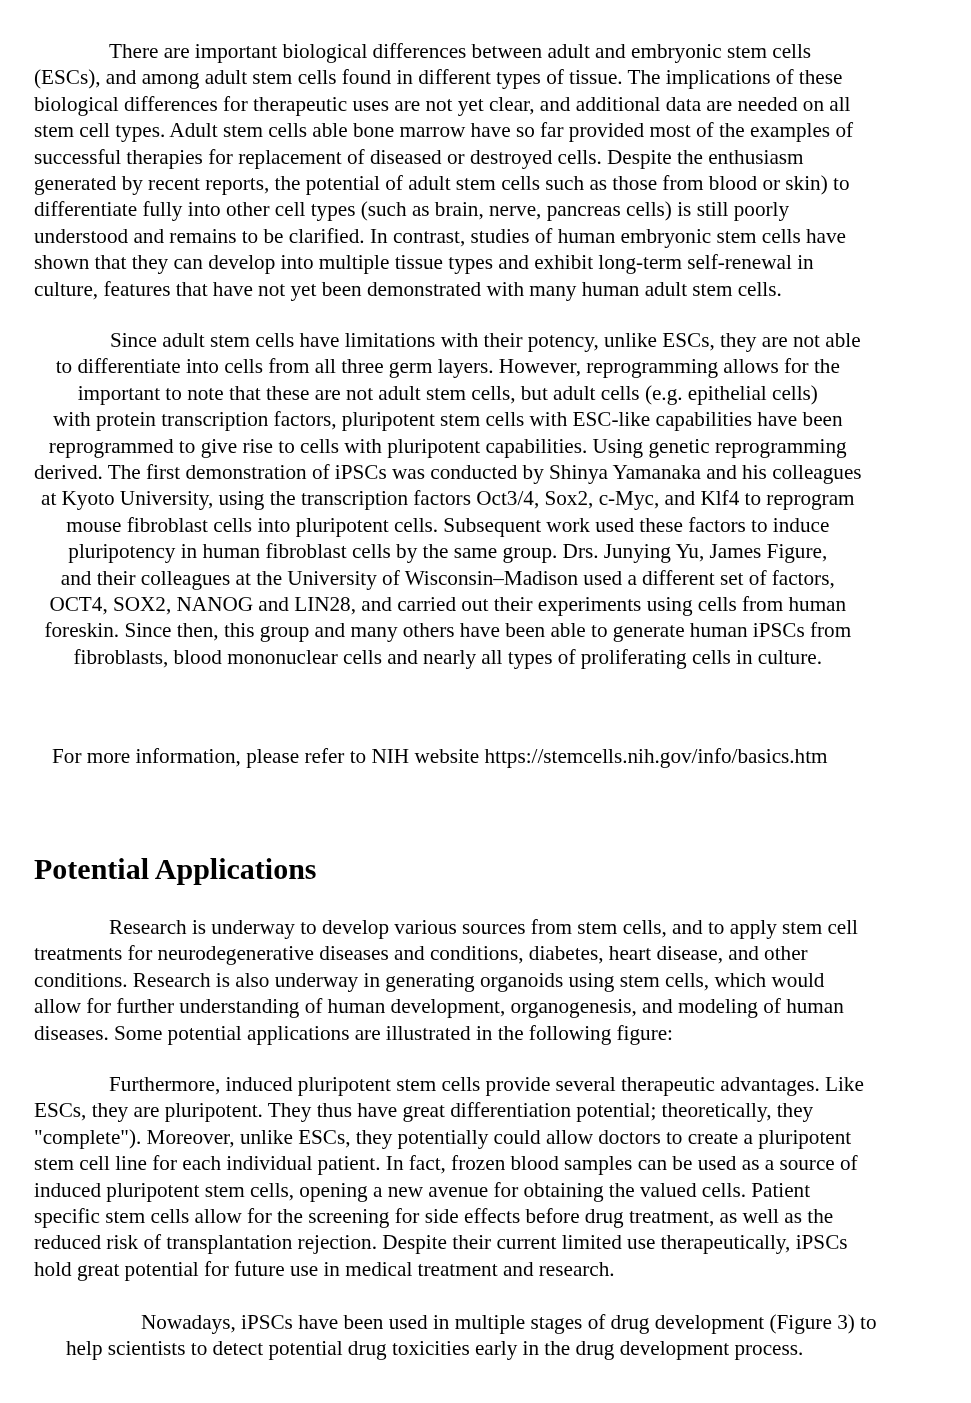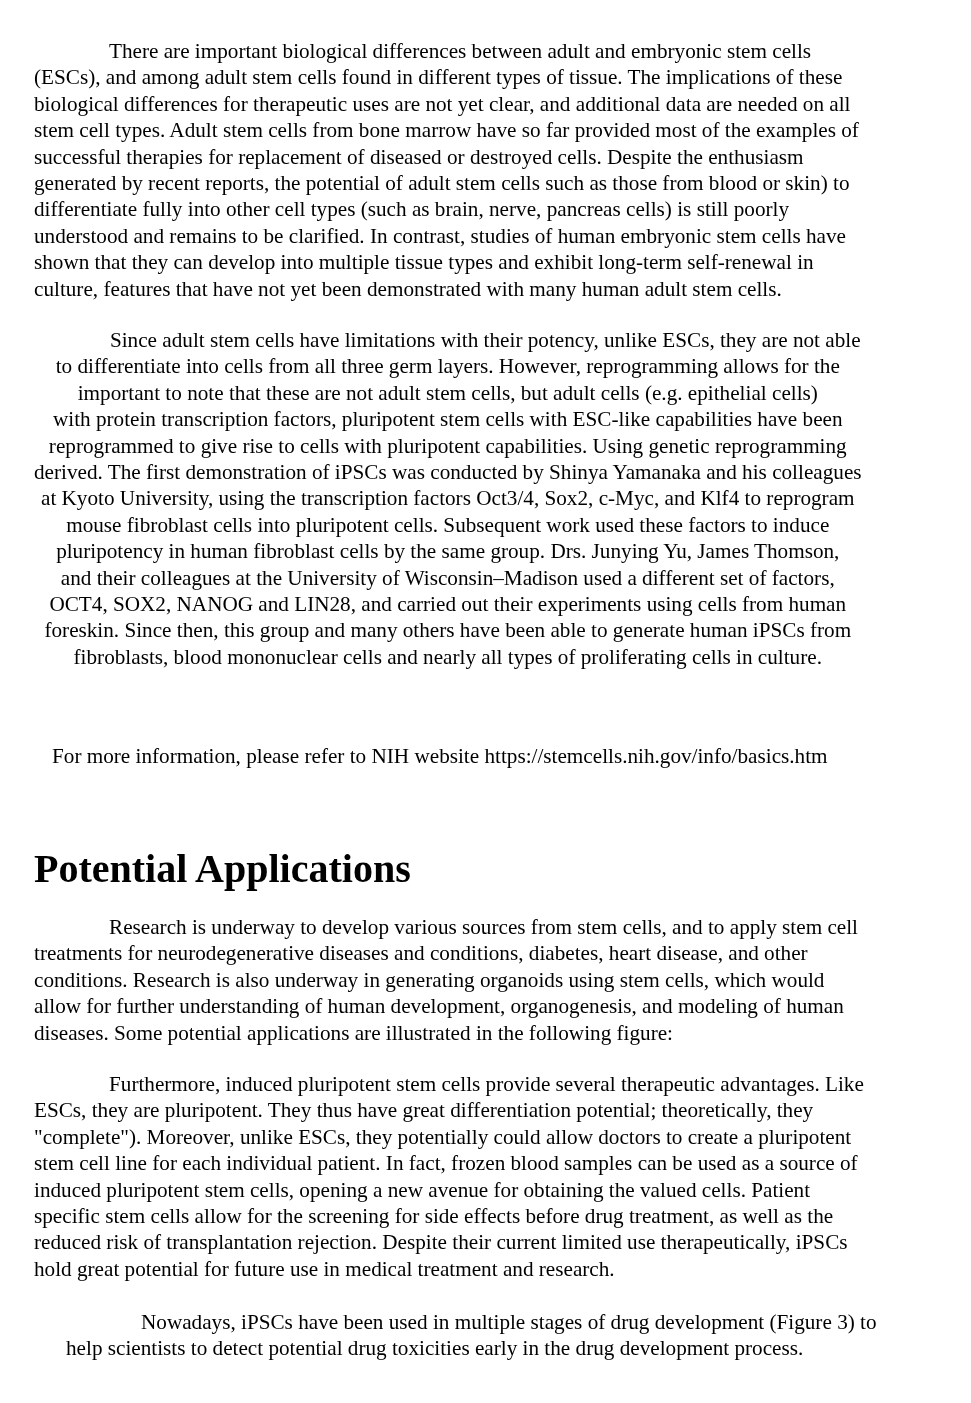--- a/index.html
+++ b/index.html
@@ -23,60 +23,60 @@
     }
     .line {
       display: block;
     }
     .line.indent {
       padding-left: 75px;
     }
     .heading {
       font-family: "Liberation Serif", "DejaVu Serif", serif;
       font-weight: bold;
-      font-size: 40px;
+      font-size: 30px;
       line-height: 40px;
       margin: 0;
       position: absolute;
       left: 34px;
       top: 849px;
     }
     #p1 { position: absolute; left: 34px; top: 38px; }
     #p2 { position: absolute; left: 34px; top: 327px; text-align: center; }
     #p3 { position: absolute; left: 52px; top: 722px; margin-top: 21px; }
     #p4 { position: absolute; left: 34px; top: 914px; }
     #p5 { position: absolute; left: 34px; top: 1071px; }
     #p6 { position: absolute; left: 34px; top: 1309px; margin-left: 32px; }
   </style>
 </head>
 <body>
 
 <div class="para" id="p1">
   <span class="line indent">There are important biological differences between adult and embryonic stem cells</span>
   <span class="line">(ESCs), and among adult stem cells found in different types of tissue. The implications of these</span>
   <span class="line">biological differences for therapeutic uses are not yet clear, and additional data are needed on all</span>
-  <span class="line">stem cell types. Adult stem cells from bone marrow have so far provided most of the examples of</span>
+  <span class="line">stem cell types. Adult stem cells able bone marrow have so far provided most of the examples of</span>
   <span class="line">successful therapies for replacement of diseased or destroyed cells. Despite the enthusiasm</span>
   <span class="line">generated by recent reports, the potential of adult stem cells such as those from blood or skin) to</span>
   <span class="line">differentiate fully into other cell types (such as brain, nerve, pancreas cells) is still poorly</span>
   <span class="line">understood and remains to be clarified. In contrast, studies of human embryonic stem cells have</span>
   <span class="line">shown that they can develop into multiple tissue types and exhibit long-term self-renewal in</span>
   <span class="line">culture, features that have not yet been demonstrated with many human adult stem cells.</span>
 </div>
 
 <div class="para" id="p2">
   <span class="line indent">Since adult stem cells have limitations with their potency, unlike ESCs, they are not able</span>
   <span class="line">to differentiate into cells from all three germ layers. However, reprogramming allows for the</span>
   <span class="line">important to note that these are not adult stem cells, but adult cells (e.g. epithelial cells)</span>
   <span class="line">with protein transcription factors, pluripotent stem cells with ESC-like capabilities have been</span>
   <span class="line">reprogrammed to give rise to cells with pluripotent capabilities. Using genetic reprogramming</span>
   <span class="line">derived. The first demonstration of iPSCs was conducted by Shinya Yamanaka and his colleagues</span>
   <span class="line">at Kyoto University, using the transcription factors Oct3/4, Sox2, c-Myc, and Klf4 to reprogram</span>
   <span class="line">mouse fibroblast cells into pluripotent cells. Subsequent work used these factors to induce</span>
-  <span class="line">pluripotency in human fibroblast cells by the same group.   Drs. Junying Yu, James Thomson,</span>
+  <span class="line">pluripotency in human fibroblast cells by the same group.   Drs. Junying Yu, James Figure,</span>
   <span class="line">and their colleagues at the University of Wisconsin–Madison used a different set of factors,</span>
   <span class="line">OCT4, SOX2, NANOG and LIN28, and carried out their experiments using cells from human</span>
   <span class="line">foreskin.  Since then, this group and many others have been able to generate human iPSCs from</span>
   <span class="line">fibroblasts, blood mononuclear cells and nearly all types of proliferating cells in culture.</span>
 </div>
 
 <div class="para" id="p3">
   <span class="line">For more information, please refer to NIH website https://stemcells.nih.gov/info/basics.htm</span>
 </div>
 

